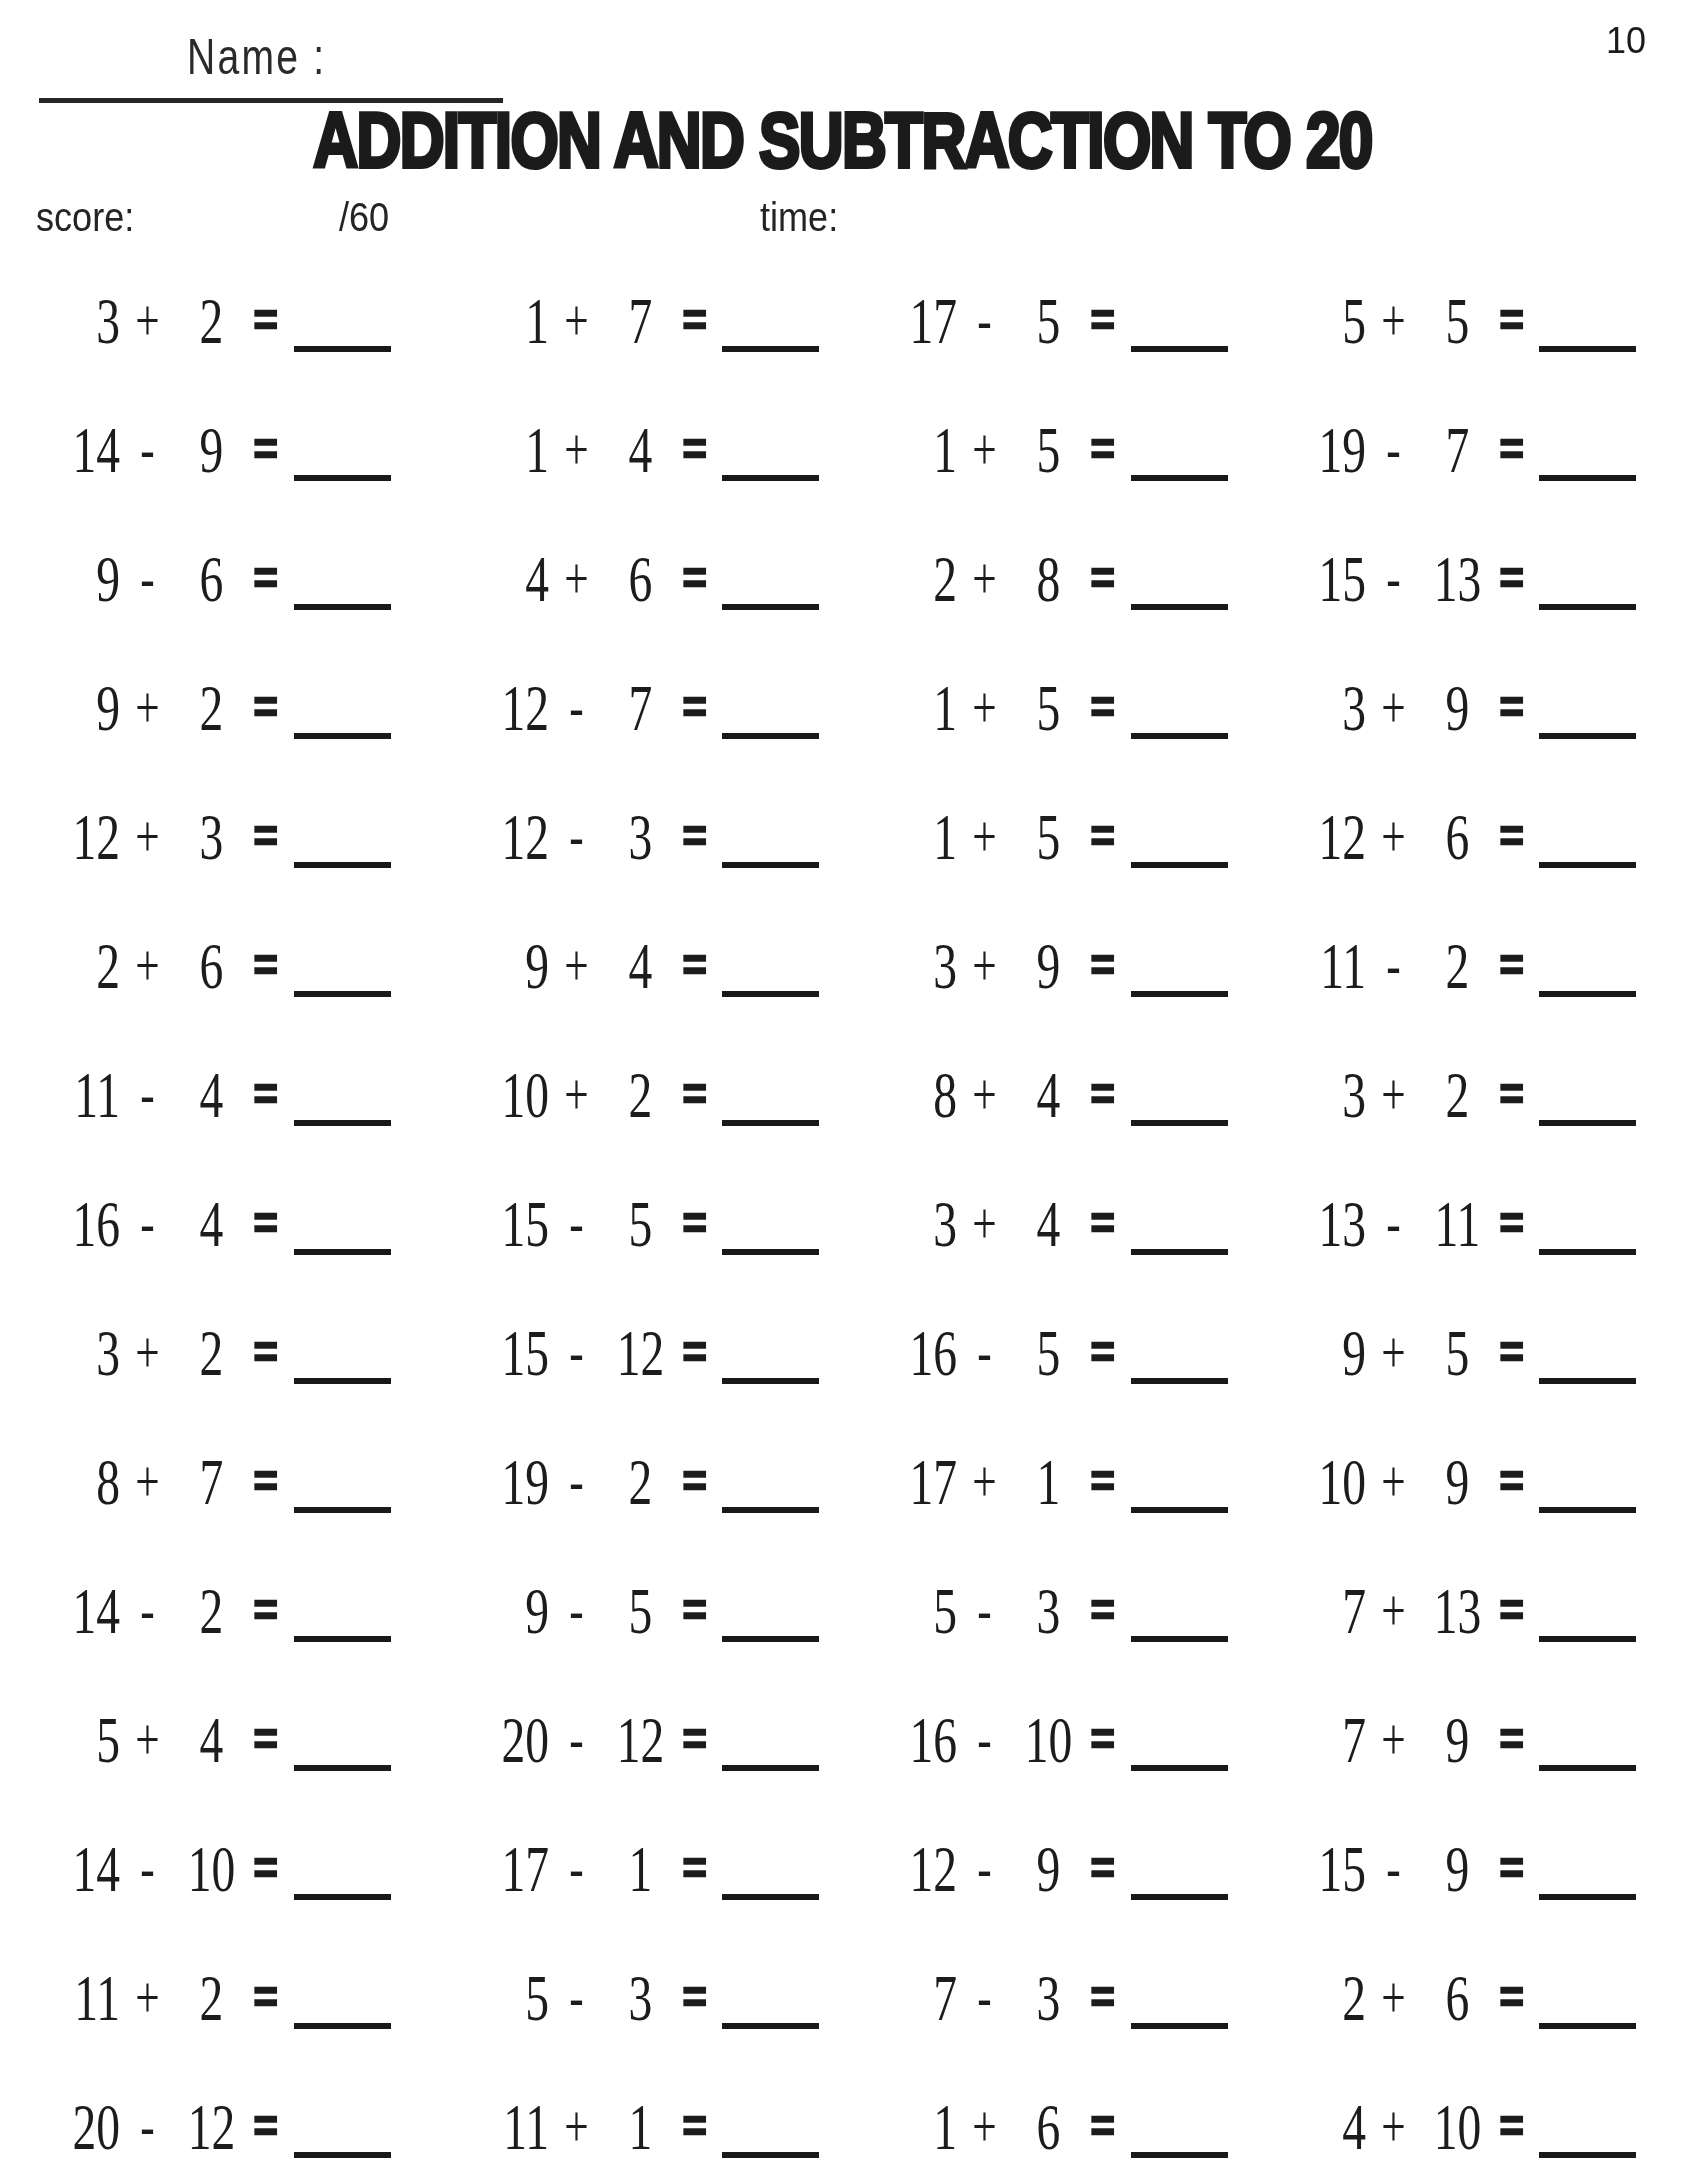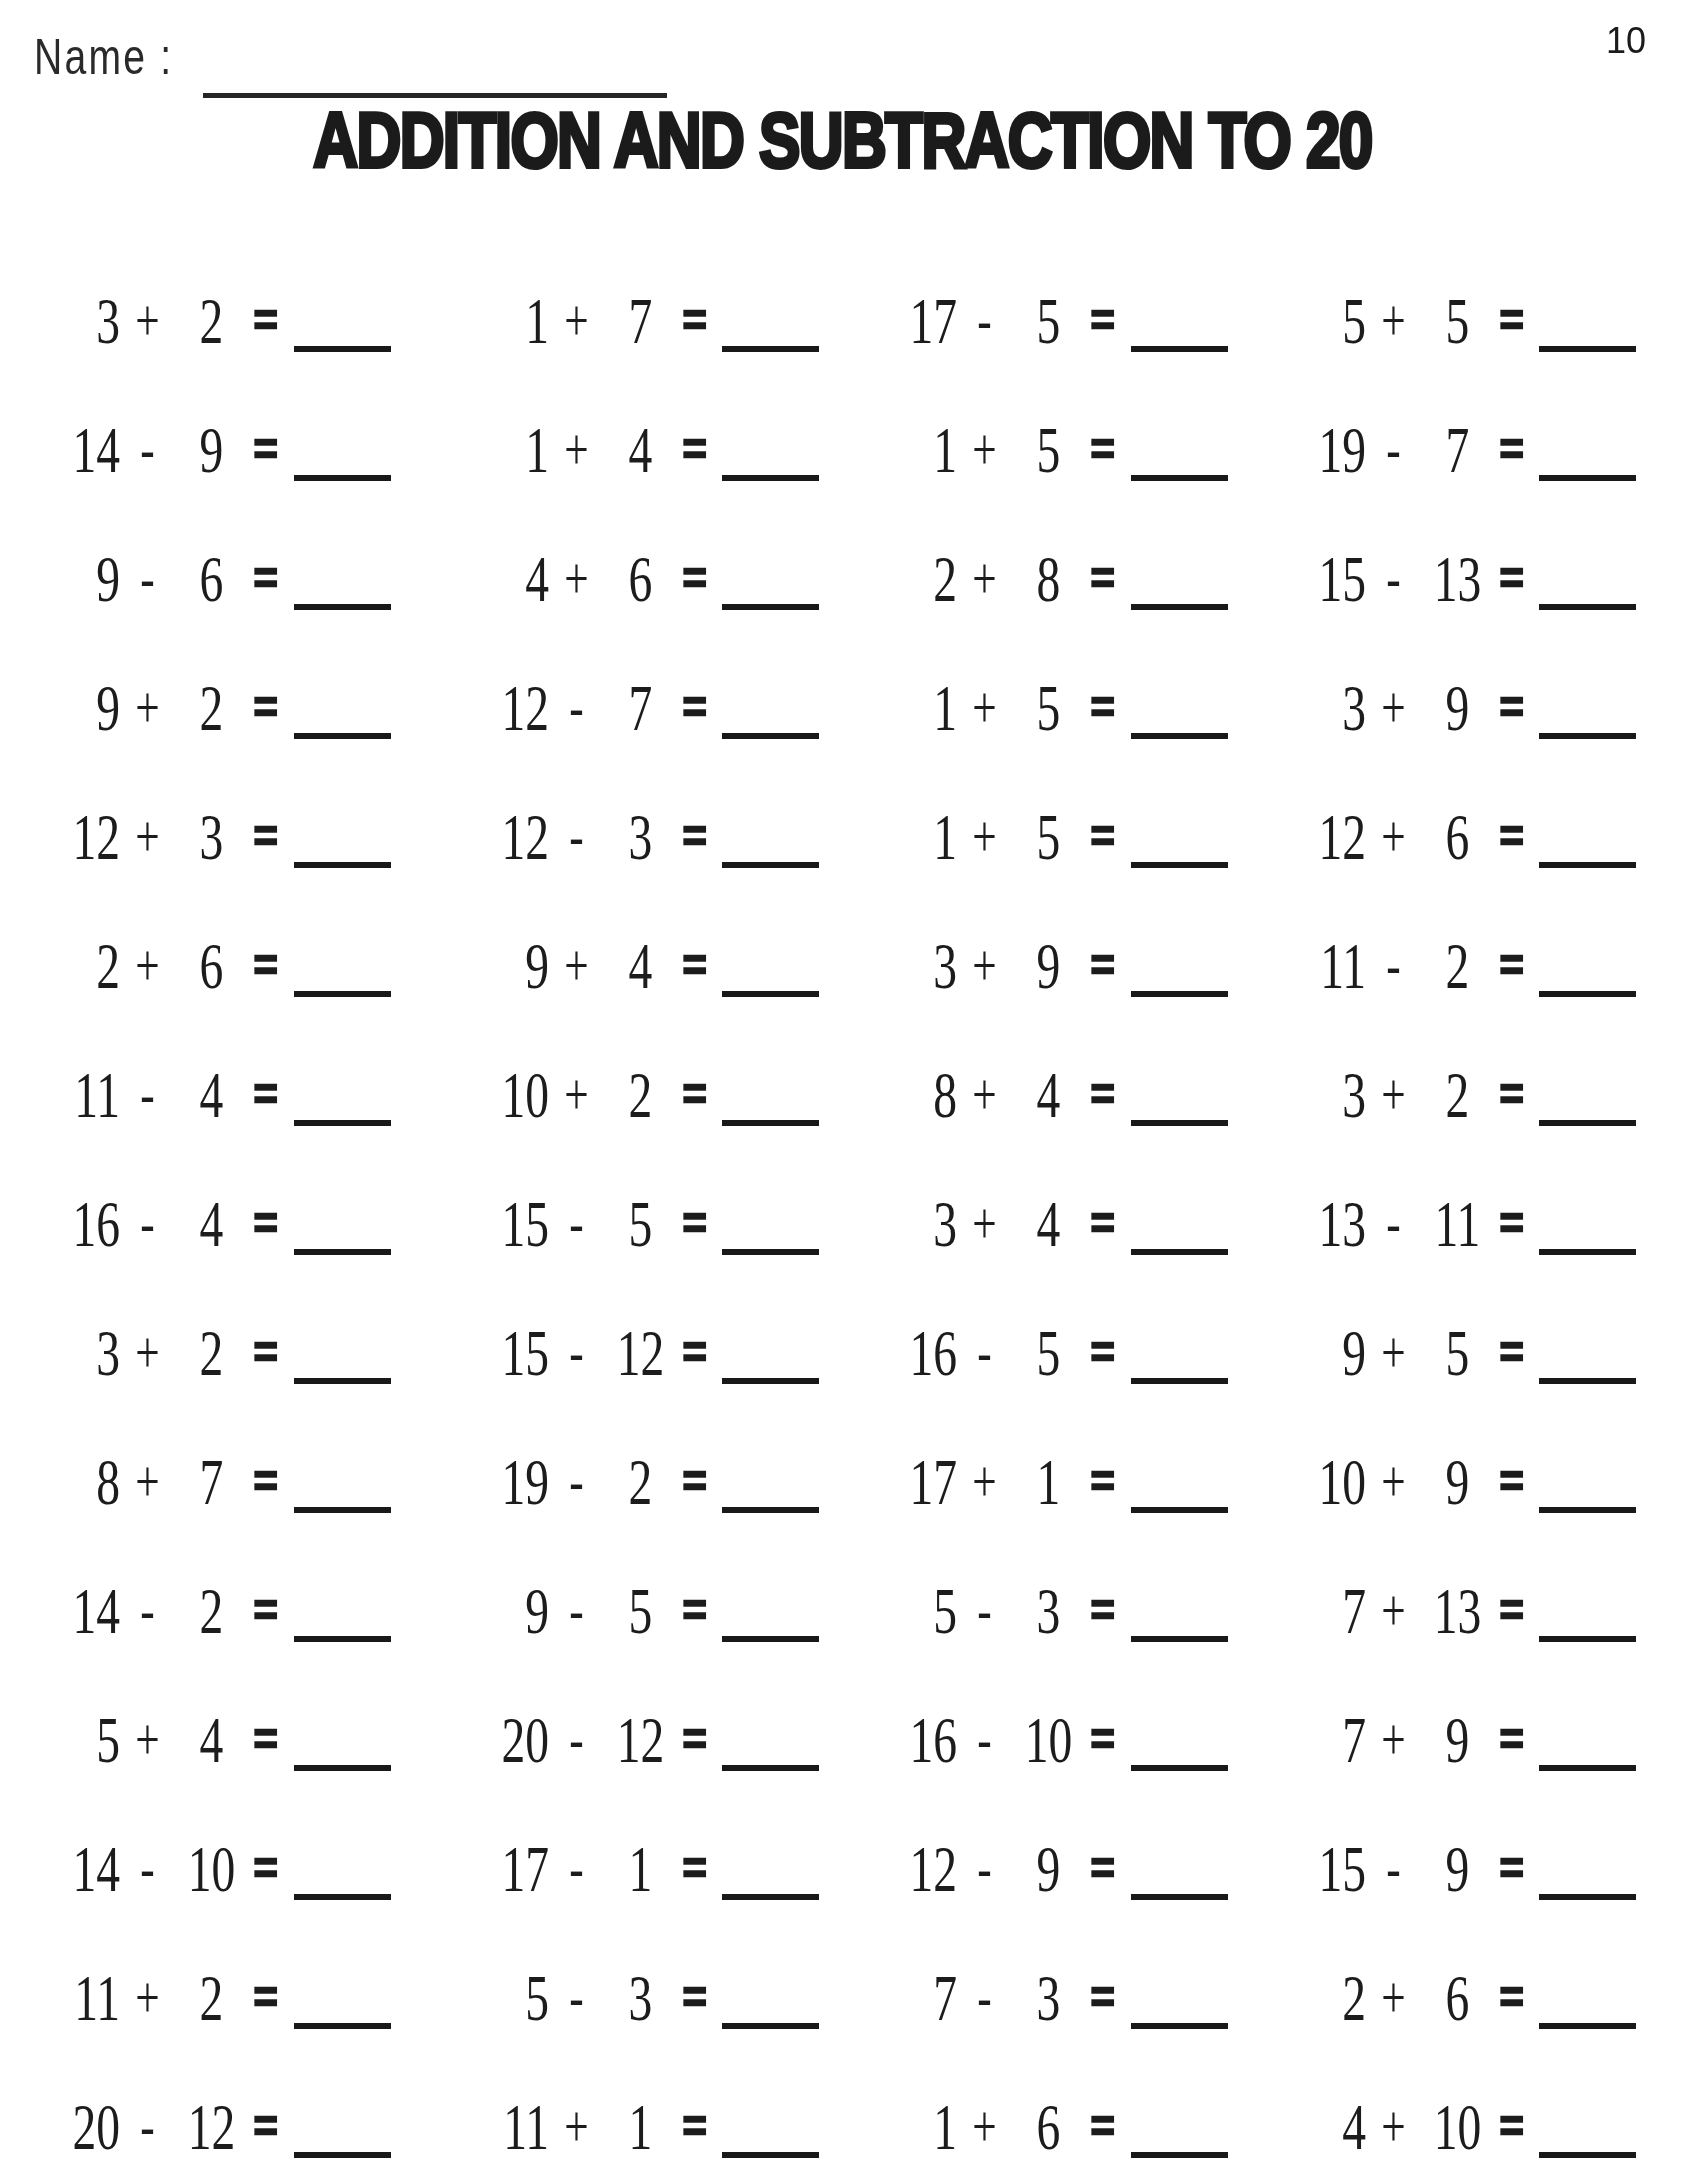--- a/index.html
+++ b/index.html
@@ -13,21 +13,21 @@
   }
   .page { position:absolute; inset:0; }
 
   
   .page-number {
     position:absolute; top:20.4px; right:39px;
     font-size:36px; color:#1b1b1b;
   }
   .name-row {
     position:absolute; top:32px; left:34px;
-    display:flex; align-items:flex-end;
+    display:flex; align-items:center;flex-direction:column;
   }
   .name-label {
     display:inline-block;
     font-size:46px; letter-spacing:2.6px; color:#2a2a2a;
     transform:scale(0.85,1.08); transform-origin:left bottom;
   }
   .name-line {
     display:inline-block; width:464px; height:0;
     border-bottom:5.1px solid #262626;
     margin-left:5.1px;
@@ -90,20 +90,25 @@
 
   <div class="page-number">10</div>
 
   <div class="name-row">
     <span class="name-label">Name :</span>
     <span class="name-line"></span>
   </div>
 
   <h1 class="title">ADDITION AND SUBTRACTION TO 20</h1>
 
+  <div class="meta-row">
+    <span class="score-label">score:</span>
+    <span class="score-total">/60</span>
+    <span class="time-label">time:</span>
+  </div>
 
   <div class="grid">
       <div class="problem">
         <span class="num n1">3</span>
         <span class="num op">+</span>
         <span class="num n2">2</span>
         <span class="num eq">=</span>
         <span class="blank"></span>
       </div>
       <div class="problem">

